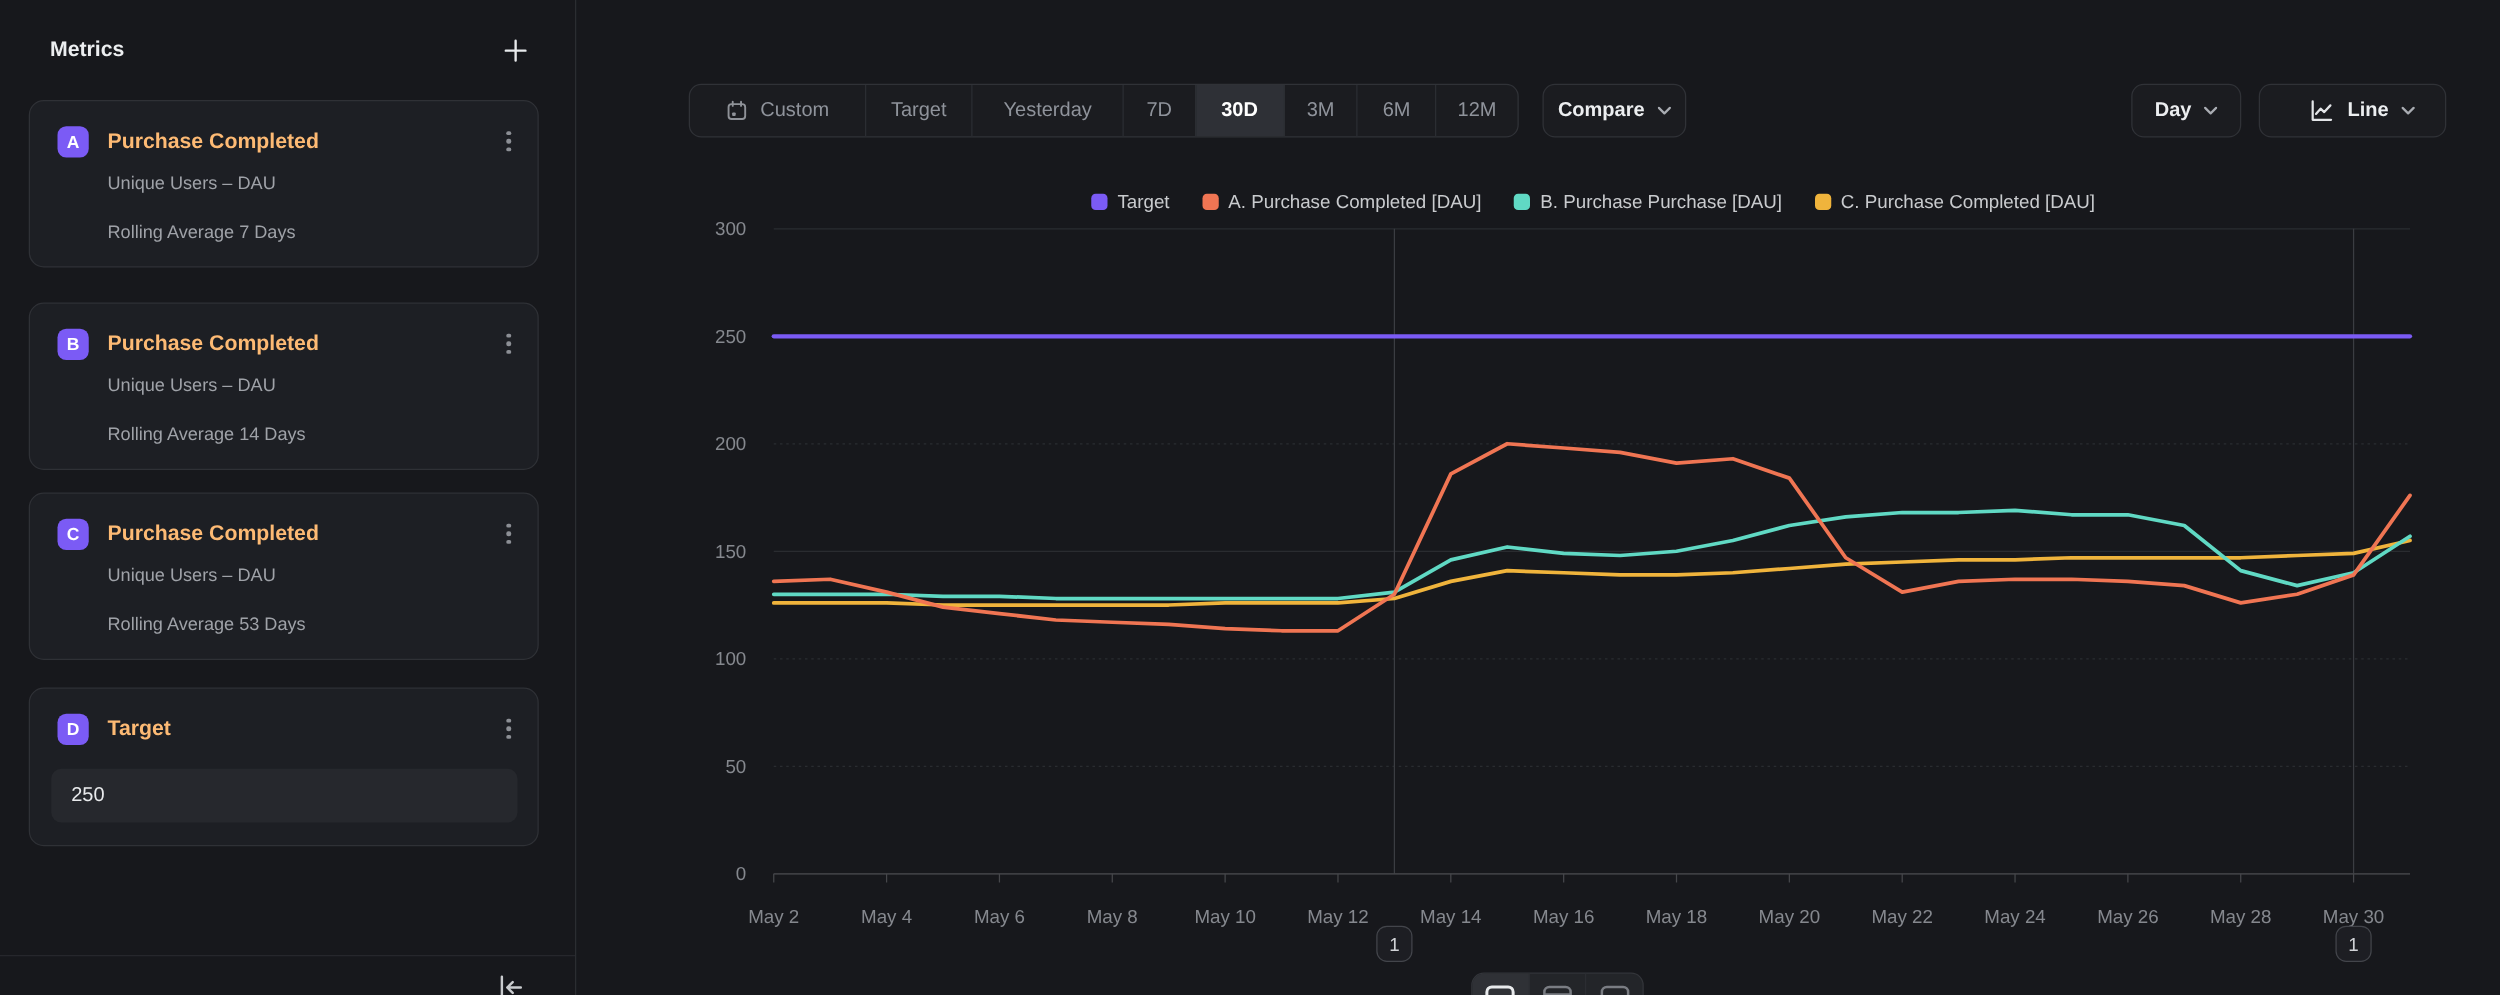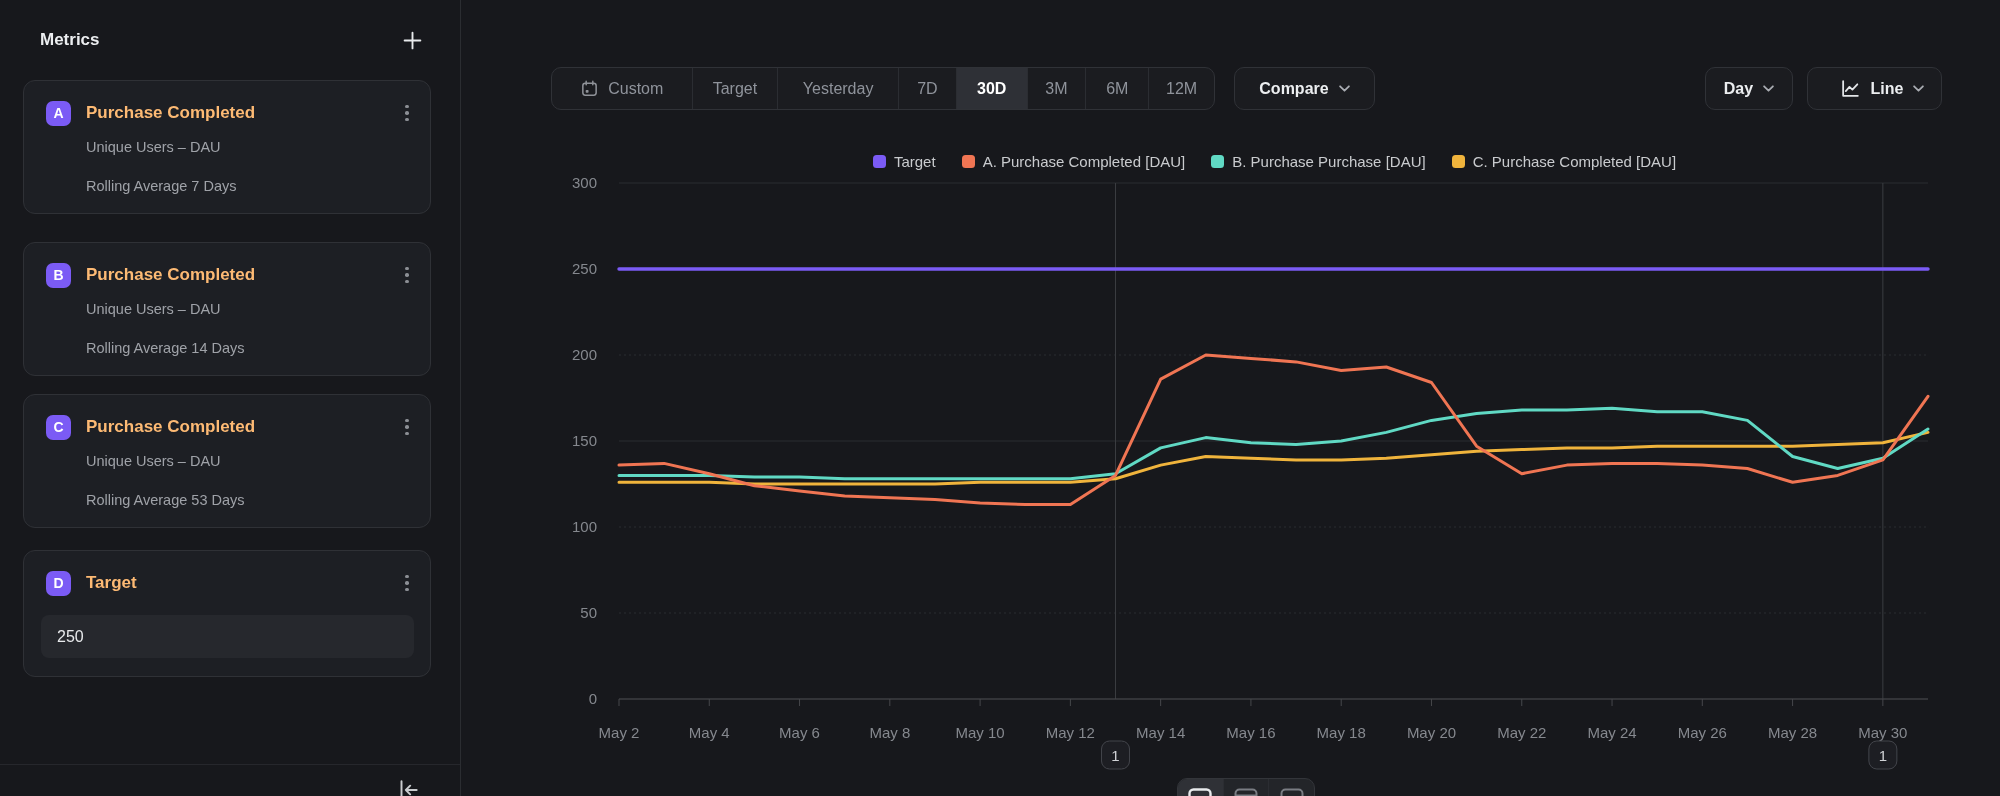--- a/index.html
+++ b/index.html
@@ -43,24 +43,24 @@
   #main { left:461px; top:0; width:1539px; height:796px; }
   #range-group { position:absolute; left:90px; top:67px; width:664px; height:43px;
     border:1px solid #303237; border-radius:10px; background:#1b1c20; display:flex; overflow:hidden; }
   .seg { height:100%; display:flex; align-items:center; justify-content:center; gap:9px;
     font-size:16px; color:#8f939b; border-right:1px solid #2b2d32; cursor:pointer; background:none; border-top:none; border-bottom:none; border-left:none; font-family:"Liberation Sans",sans-serif;}
   .seg:last-child { border-right:none; }
   .seg.selected { background:#2e3036; color:#ffffff; font-weight:700; }
   .tool-btn { position:absolute; top:67px; height:43px; border:1px solid #303237; border-radius:10px;
     background:#1b1c20; display:flex; align-items:center; justify-content:center; gap:10px;
     font-size:16px; font-weight:700; color:#eceef0; cursor:pointer; font-family:"Liberation Sans",sans-serif; }
-  #compare-btn { left:773px; width:141px; }
+  #compare-btn { left:773px; width:115px; }
   #linear-btn { left:1077px; width:155px; }
   #day-btn { left:1244px; width:88px; }
-  #line-btn { left:1346px; width:135px;padding-left:15px; }
+  #line-btn { left:1346px; width:150px;padding-left:15px; }
 
   
   #legend { position:absolute; left:159px; top:152px; width:1309px; height:18px;
     display:flex; align-items:center; justify-content:center; gap:26px; }
   .legend-item { display:flex; align-items:center; gap:8px; cursor:pointer; }
   .legend-swatch { width:13px; height:13px; border-radius:3.5px; }
   .legend-label { font-size:15px; color:#c9cbce; }
 
   
   #chart-svg { position:absolute; left:0; top:140px; }

